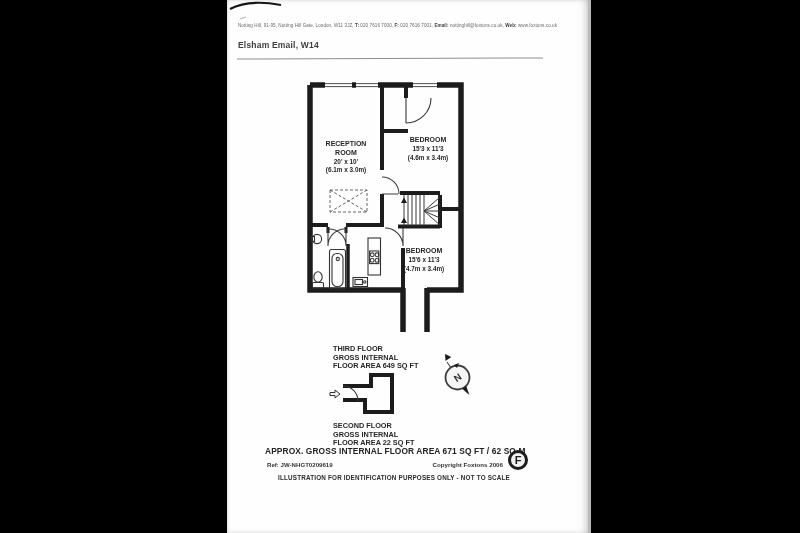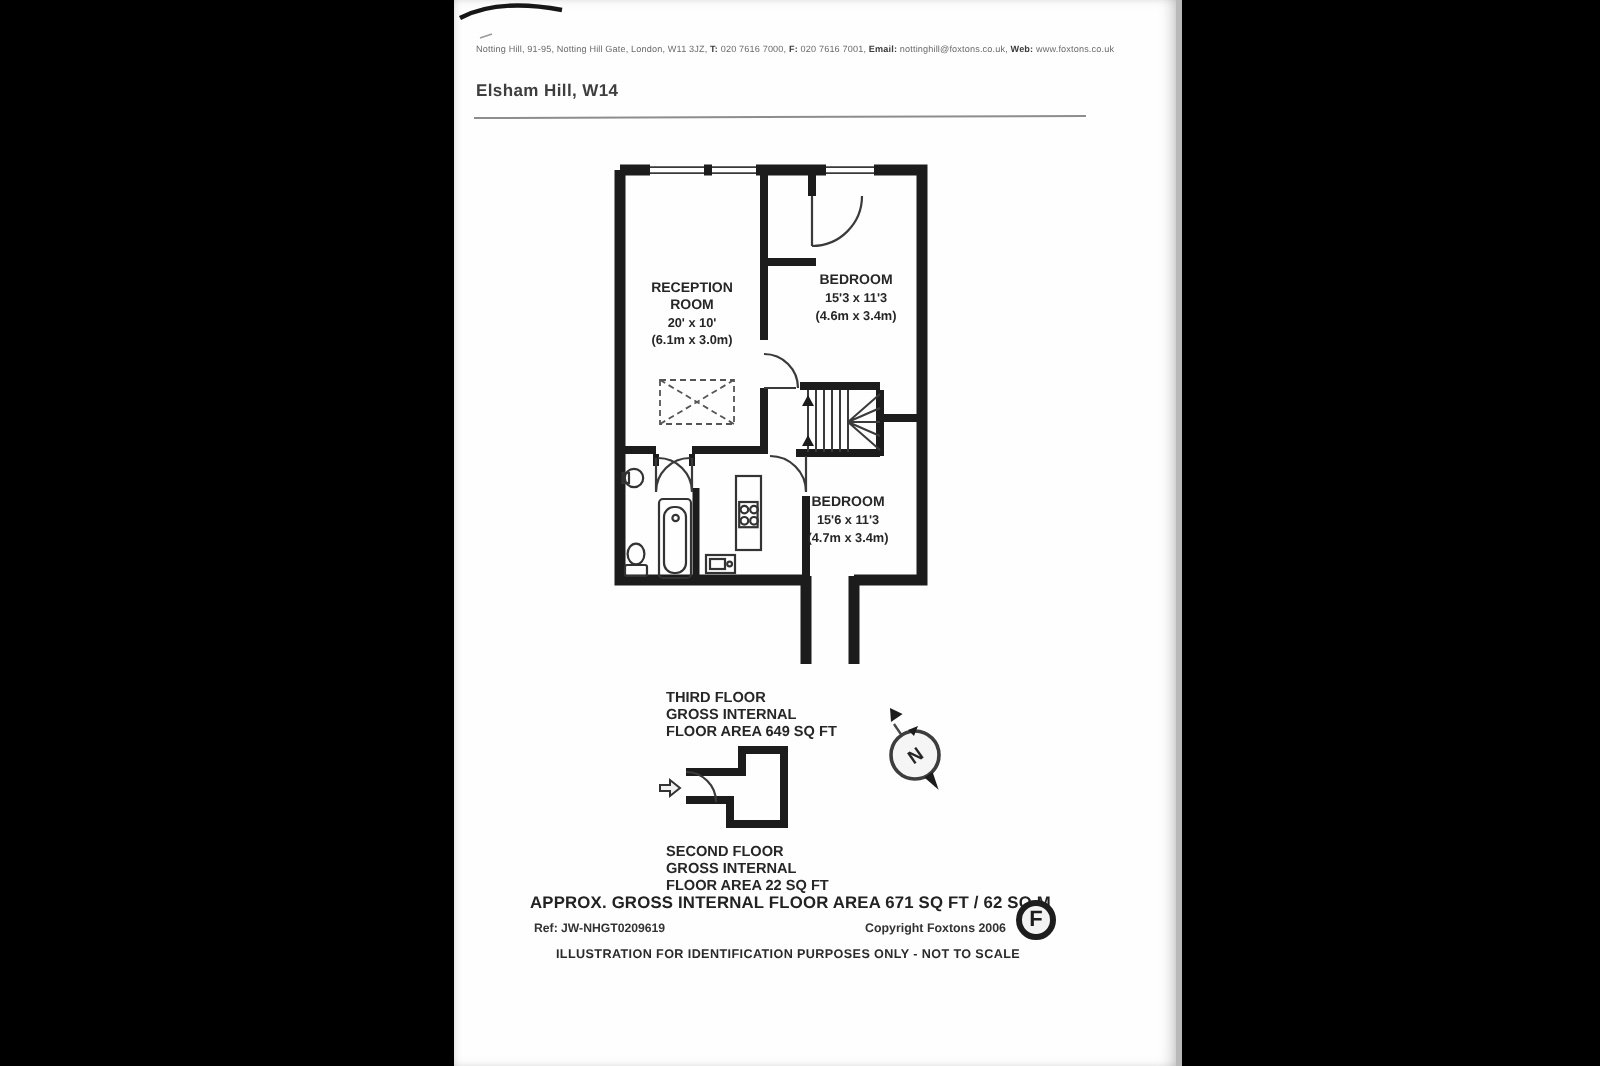--- a/index.html
+++ b/index.html
@@ -61,21 +61,21 @@
     <b>T:</b>
     <span>020 7616 7000,</span>
     <b>F:</b>
     <span>020 7616 7001,</span>
     <b>Email:</b>
     <span>nottinghill@foxtons.co.uk,</span>
     <b>Web:</b>
     <span>www.foxtons.co.uk</span>
   </div>
 
-  <div class="prop-title">Elsham Hill, W14</div>
+  <div class="prop-title">Elsham Email, W14</div>
   <div class="head-rule"></div>
 
   <svg class="plan" viewBox="0 0 361 533">
 
     <g>
       <path d="M 3,9 Q 22,-1 54,5" stroke="#161616" stroke-width="2.2" fill="none"></path>
       <path d="M 13,19 l 6,-2" stroke="#9a9a9a" stroke-width="0.8" fill="none"></path>
     </g>
 
     <g stroke="#1c1c1c" fill="none">

